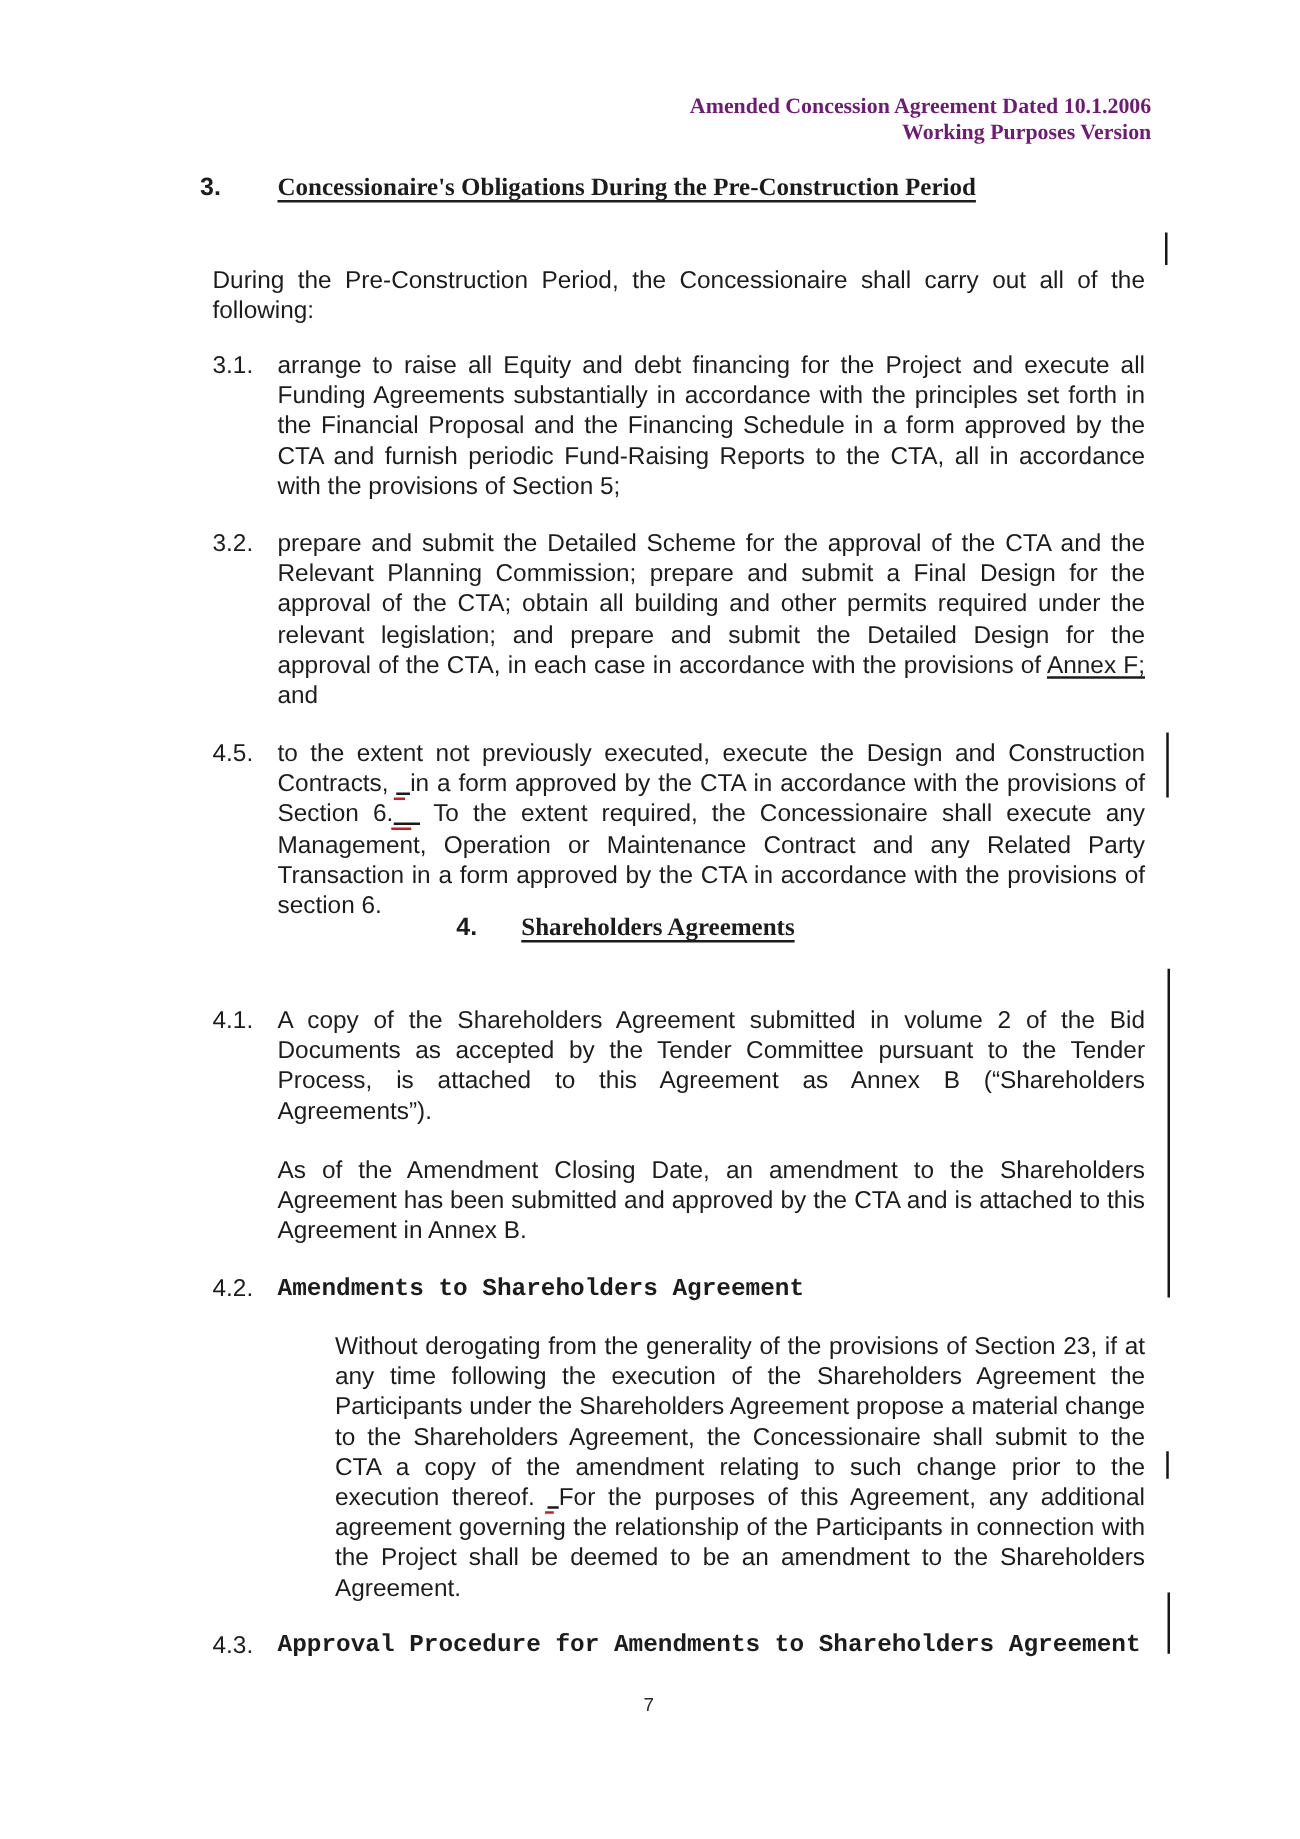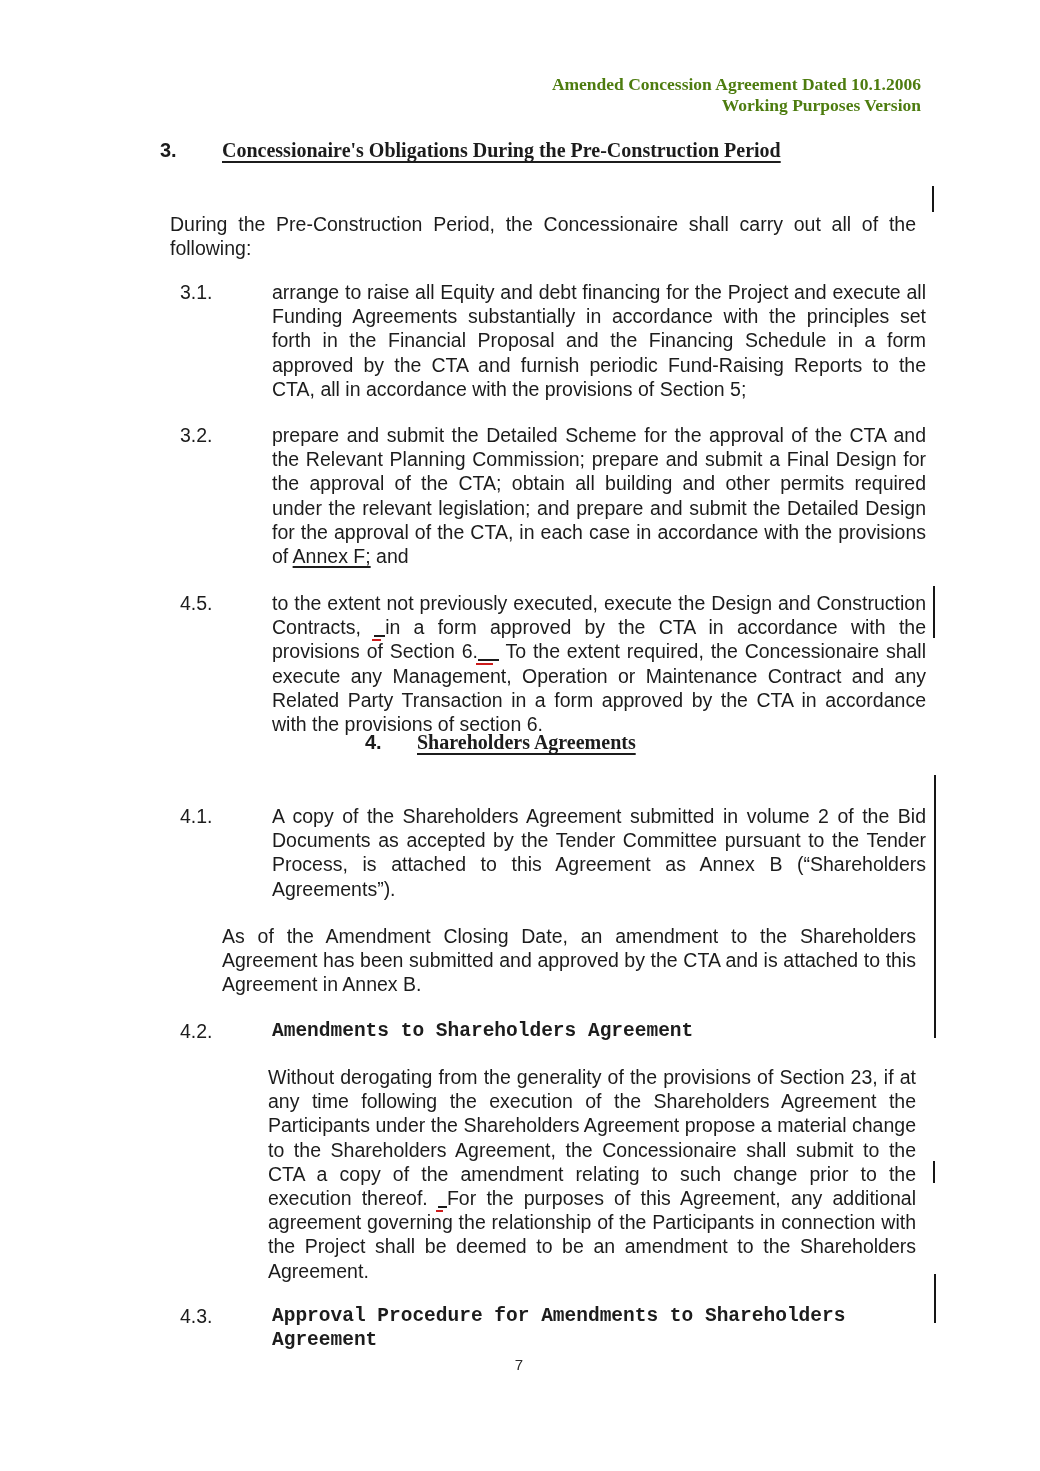--- a/index.html
+++ b/index.html
@@ -8,33 +8,33 @@
     width:1040px;height:1471px;
     background:#ffffff;
     font-family:"Liberation Sans","DejaVu Sans",sans-serif;
     color:#1c1c1c;
     overflow:hidden;
   }
   .doc-header{
     position:absolute;top:74px;left:320px;width:601px;
     text-align:right;
     font-family:"Liberation Serif","DejaVu Serif",serif;
-    font-weight:bold;font-size:17.5px;line-height:21px;color:#4d7c0f;
+    font-weight:bold;font-size:17.5px;line-height:21px;color:#701a75;
   }
   .body-text{font-size:19.5px;line-height:24.2px;margin-top:28px;}
   .just{text-align:justify;text-justify:inter-word;}
   .sec-head{position:absolute;display:flex;font-size:20px;font-weight:bold;}
   .sec-head .num{width:62px;flex:0 0 auto;}
   .sec-head .title{
     text-decoration:underline;
     text-decoration-thickness:2px;
     text-underline-offset:4px;
     font-family:Liberation Serif, serif;
   }
-  .item{position:absolute;left:180px;width:746px;display:grid;grid-template-columns:52px 1fr;gap:40px;}
+  .item{position:absolute;left:170px;width:746px;display:grid;grid-template-columns:52px 1fr;}
   .item .num{font-size:19.5px;line-height:24.2px;}
   .sub-head .title{font-weight:bold;font-family:Liberation Mono, monospace;}
   .para{position:absolute;}
   .uline{text-decoration:underline;text-decoration-thickness:1.5px;text-underline-offset:3px;}
   
   .ins{
     display:inline-block;width:11px;height:2.2px;background:#1a1a1a;
     vertical-align:-3px;position:relative;
   }
   .ins.wide{width:21px;}

